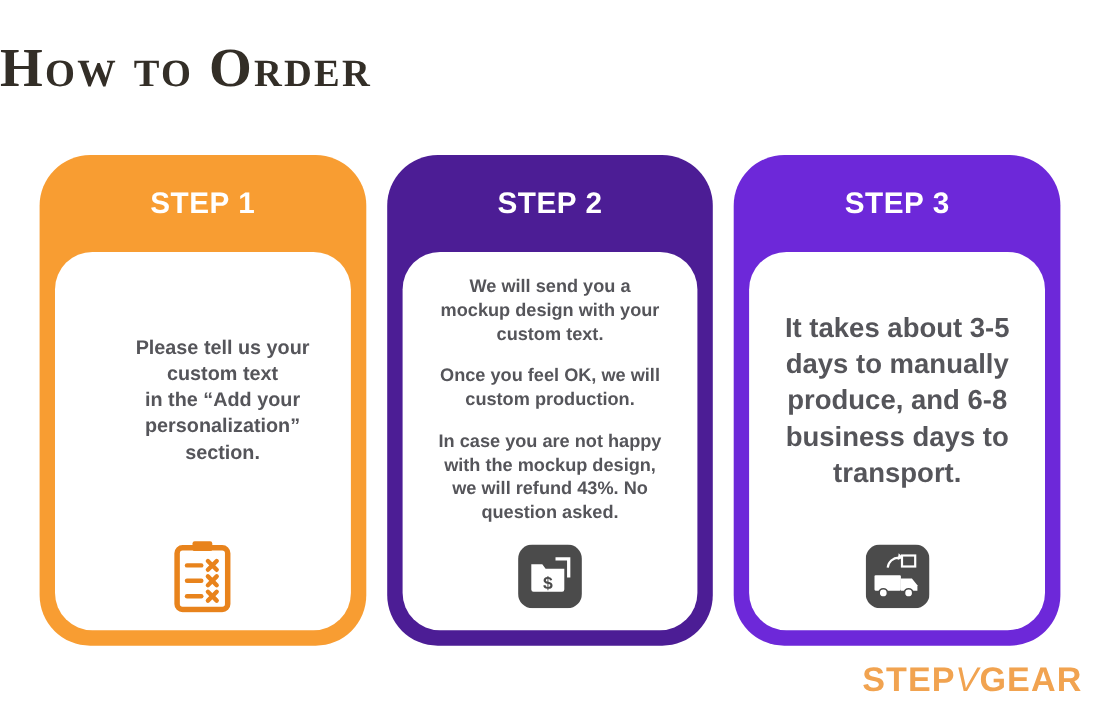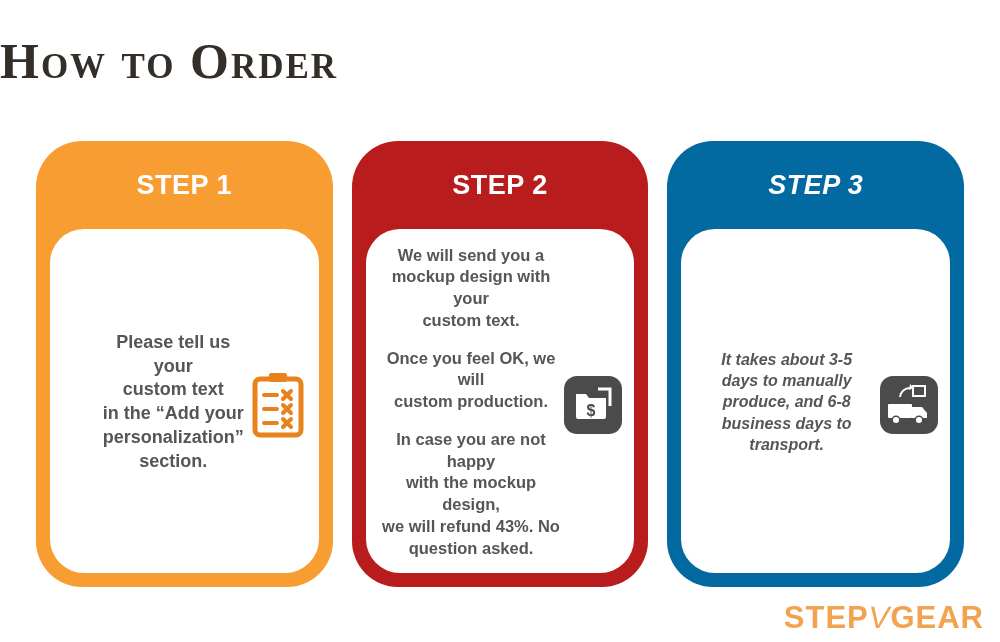--- a/index.html
+++ b/index.html
@@ -26,56 +26,57 @@
     padding: 0 36px;
     margin-top: 52px;
     height: 446px;
   }
   .card {
     flex: 1 1 0;
     position: relative;
     border-radius: 46px;
   }
   .card-0 { background: #f89d32; }
-  .card-1 { background: #b91c1c; }
-  .card-2 { background: #0369a1; font-style: italic; }
+  .card-1 { background: #4c1d95; }
+  .card-2 { background: #6d28d9; }
   .card-header {
     height: 88px;
     display: flex;
     align-items: center;
     justify-content: center;
     color: #ffffff;
     font-weight: 700;
     font-size: 27px;
     letter-spacing: 0.5px;
   }
   .card-inner {
     position: absolute;
     left: 14px; right: 14px; top: 88px; bottom: 14px;
     background: #ffffff;
     border-radius: 34px;
     display: flex;
+    flex-direction: column;
     align-items: center;
     padding: 16px 12px 14px;
   }
   .card-text {
     flex: 1;
     display: flex;
     flex-direction: column;
     justify-content: center;
     gap: 18px;
     text-align: center;
     color: #55555a;
     font-weight: 700;
     white-space: pre-line;
     line-height: 1.32;
   }
   .card-0 .card-text { font-size: 18px; margin-left: 36px; }
   .card-1 .card-text { font-size: 16.5px; gap: 16px; }
-  .card-2 .card-text { font-size: 16px; }
+  .card-2 .card-text { font-size: 25px; }
   .icon-wrap {
     flex: none;
     height: 70px;
     display: flex;
     align-items: center;
     justify-content: center;
     margin-top: 6px;
   }
   .watermark {
     position: absolute;

